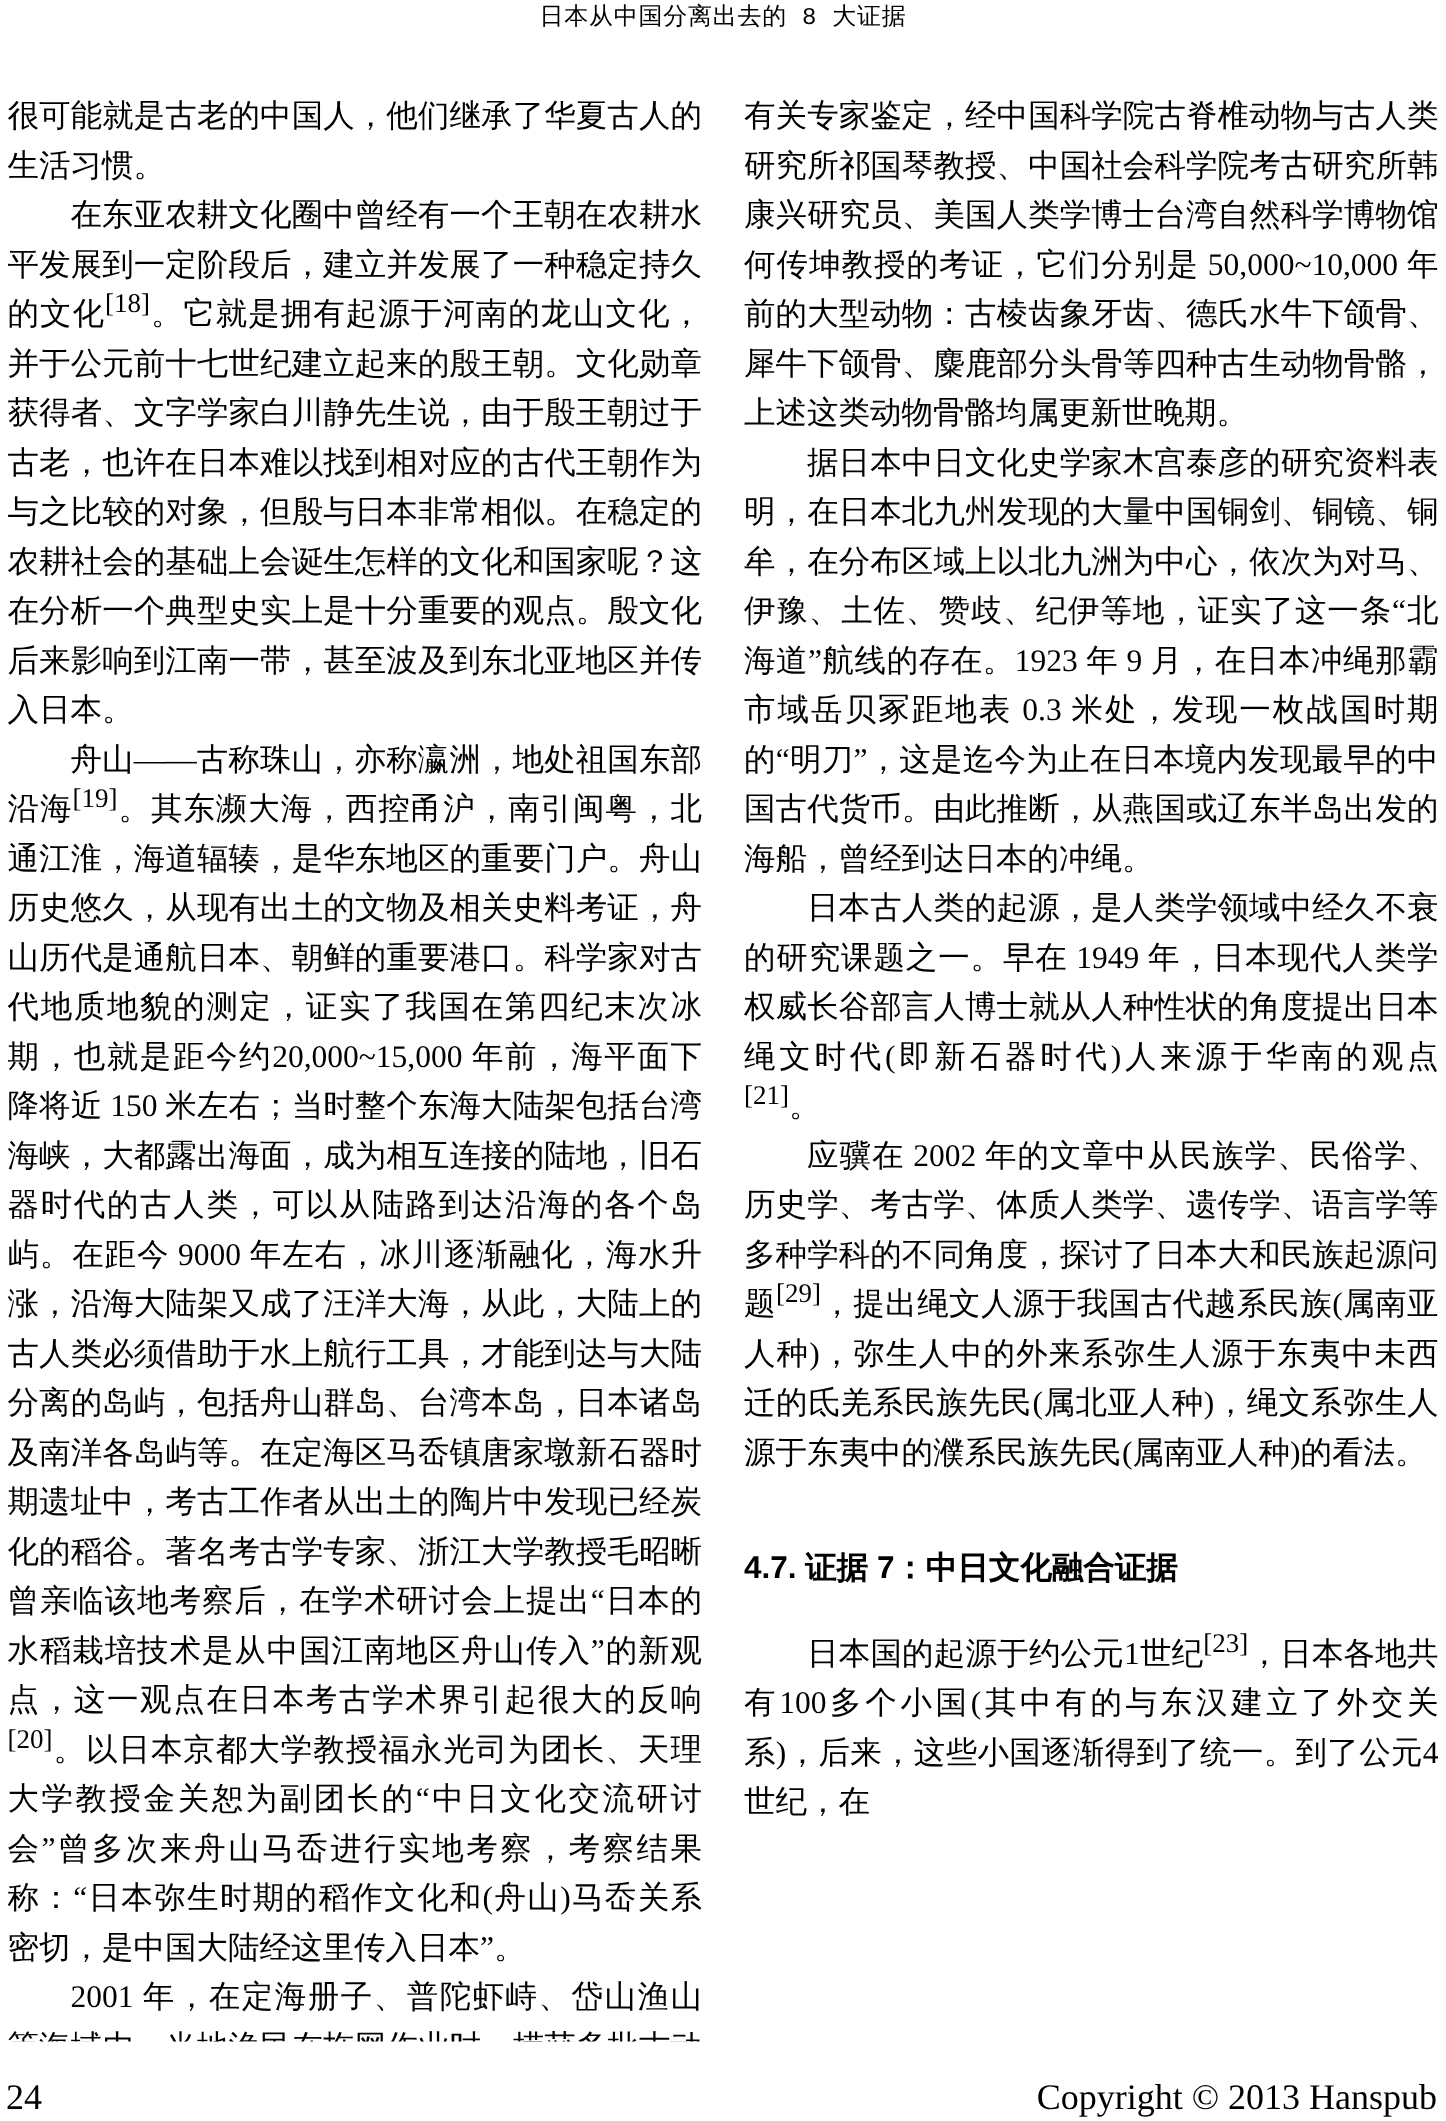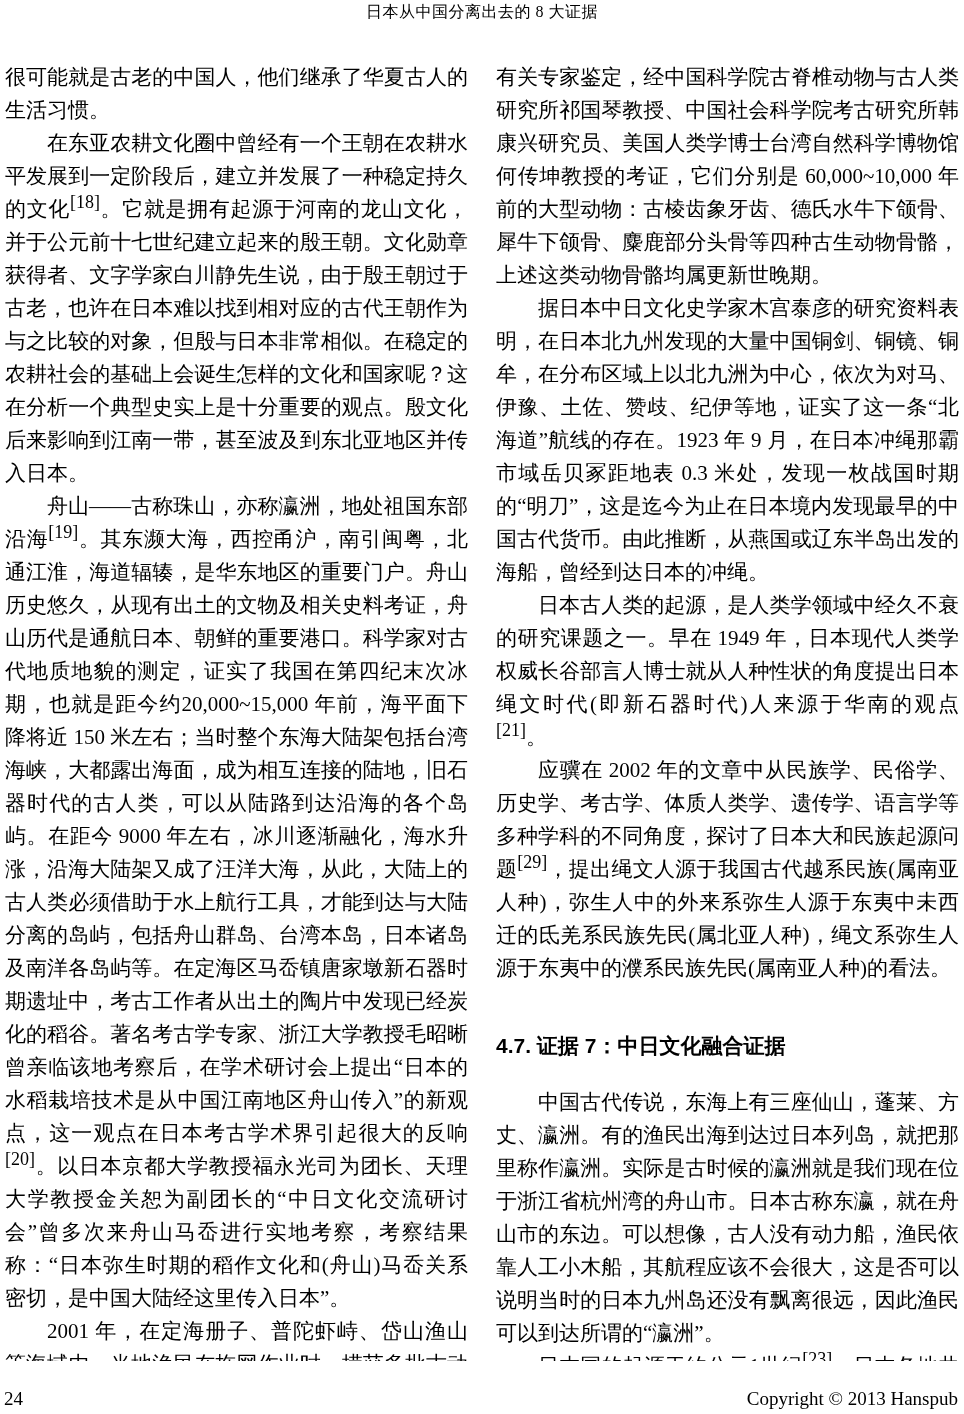--- a/index.html
+++ b/index.html
@@ -14,20 +14,21 @@
   }
   .running-header {
     position: absolute;
     top: 2px;
     left: 0;
     width: 100%;
     text-align: center;
     font-size: 16px;
     line-height: 20px;
     letter-spacing: 0.5px;
+    font-family: Liberation Mono, monospace;
   }
   .columns {
     position: absolute;
     top: 61px;
     left: 5px;
     display: flex;
     gap: 28px;
   }
   .col {
     width: 463px;
@@ -54,45 +55,44 @@
     padding: 0;
   }
   .footer {
     position: absolute;
     left: 4px;
     right: 6px;
     bottom: 4px;
     display: flex;
     justify-content: space-between;
     align-items: flex-end;
-    font-size: 19px;
+    font-size: 24px;
     line-height: 22px;
   }
 </style>
 </head>
 <body>
 
 <div class="page">
 
   <div class="running-header">日本从中国分离出去的 8 大证据</div>
 
   <div class="columns">
     <div class="col" id="col-left">
         <p class="para"><span>很可能就是古老的中国人，他们继承了华夏古人的生活习惯。</span></p>
         <p class="para indent"><span>在东亚农耕文化圈中曾经有一个王朝在农耕水平发展到一定阶段后，建立并发展了一种稳定持久的文化</span><sup class="ref">[18]</sup><span>。它就是拥有起源于河南的龙山文化，并于公元前十七世纪建立起来的殷王朝。文化勋章获得者、文字学家白川静先生说，由于殷王朝过于古老，也许在日本难以找到相对应的古代王朝作为与之比较的对象，但殷与日本非常相似。在稳定的农耕社会的基础上会诞生怎样的文化和国家呢？这在分析一个典型史实上是十分重要的观点。殷文化后来影响到江南一带，甚至波及到东北亚地区并传入日本。</span></p>
         <p class="para indent"><span>舟山——古称珠山，亦称瀛洲，地处祖国东部沿海</span><sup class="ref">[19]</sup><span>。其东濒大海，西控甬沪，南引闽粤，北通江淮，海道辐辏，是华东地区的重要门户。舟山历史悠久，从现有出土的文物及相关史料考证，舟山历代是通航日本、朝鲜的重要港口。科学家对古代地质地貌的测定，证实了我国在第四纪末次冰期，也就是距今约20,000~15,000 年前，海平面下降将近 150 米左右；当时整个东海大陆架包括台湾海峡，大都露出海面，成为相互连接的陆地，旧石器时代的古人类，可以从陆路到达沿海的各个岛屿。在距今 9000 年左右，冰川逐渐融化，海水升涨，沿海大陆架又成了汪洋大海，从此，大陆上的古人类必须借助于水上航行工具，才能到达与大陆分离的岛屿，包括舟山群岛、台湾本岛，日本诸岛及南洋各岛屿等。在定海区马岙镇唐家墩新石器时期遗址中，考古工作者从出土的陶片中发现已经炭化的稻谷。著名考古学专家、浙江大学教授毛昭晰曾亲临该地考察后，在学术研讨会上提出“日本的水稻栽培技术是从中国江南地区舟山传入”的新观点，这一观点在日本考古学术界引起很大的反响</span><sup class="ref">[20]</sup><span>。以日本京都大学教授福永光司为团长、天理大学教授金关恕为副团长的“中日文化交流研讨会”曾多次来舟山马岙进行实地考察，考察结果称：“日本弥生时期的稻作文化和(舟山)马岙关系密切，是中国大陆经这里传入日本”。</span></p>
         <p class="para indent"><span>2001 年，在定海册子、普陀虾峙、岱山渔山等海域内，当地渔民在拖网作业时，捞获多批古动物骨骼(最深一次在海深 96 米处获得，总数约 130 余件)。舟山市博物馆于 2002 年 9 月将这批古动物骨骼送北京</span></p>
       </div>
     <div class="col" id="col-right">
-        <p class="para"><span>有关专家鉴定，经中国科学院古脊椎动物与古人类研究所祁国琴教授、中国社会科学院考古研究所韩康兴研究员、美国人类学博士台湾自然科学博物馆何传坤教授的考证，它们分别是 60,000~10,000 年前的大型动物：古棱齿象牙齿、德氏水牛下颌骨、犀牛下颌骨、麋鹿部分头骨等四种古生动物骨骼，上述这类动物骨骼均属更新世晚期。</span></p>
+        <p class="para"><span>有关专家鉴定，经中国科学院古脊椎动物与古人类研究所祁国琴教授、中国社会科学院考古研究所韩康兴研究员、美国人类学博士台湾自然科学博物馆何传坤教授的考证，它们分别是 50,000~10,000 年前的大型动物：古棱齿象牙齿、德氏水牛下颌骨、犀牛下颌骨、麋鹿部分头骨等四种古生动物骨骼，上述这类动物骨骼均属更新世晚期。</span></p>
         <p class="para indent"><span>据日本中日文化史学家木宫泰彦的研究资料表明，在日本北九州发现的大量中国铜剑、铜镜、铜牟，在分布区域上以北九洲为中心，依次为对马、伊豫、土佐、赞歧、纪伊等地，证实了这一条“北海道”航线的存在。1923 年 9 月，在日本冲绳那霸市域岳贝冢距地表 0.3 米处，发现一枚战国时期的“明刀”，这是迄今为止在日本境内发现最早的中国古代货币。由此推断，从燕国或辽东半岛出发的海船，曾经到达日本的冲绳。</span></p>
         <p class="para indent"><span>日本古人类的起源，是人类学领域中经久不衰的研究课题之一。早在 1949 年，日本现代人类学权威长谷部言人博士就从人种性状的角度提出日本绳文时代(即新石器时代)人来源于华南的观点</span><sup class="ref">[21]</sup><span>。</span></p>
         <p class="para indent"><span>应骥在 2002 年的文章中从民族学、民俗学、历史学、考古学、体质人类学、遗传学、语言学等多种学科的不同角度，探讨了日本大和民族起源问题</span><sup class="ref">[29]</sup><span>，提出绳文人源于我国古代越系民族(属南亚人种)，弥生人中的外来系弥生人源于东夷中未西迁的氐羌系民族先民(属北亚人种)，绳文系弥生人源于东夷中的濮系民族先民(属南亚人种)的看法。</span></p>
         <h2 class="section-heading">4.7. 证据 7：中日文化融合证据</h2>
-        <p class="para indent"><span>中国古代传说，东海上有三座仙山，蓬莱、方丈、瀛洲。有的渔民出海到达过日本列岛，就把那里称作瀛洲。实际是古时候的瀛洲就是我们现在位于浙江省杭州湾的舟山市。日本古称东瀛，就在舟山市的东边。可以想像，古人没有动力船，渔民依靠人工小木船，其航程应该不会很大，这是否可以说明当时的日本九州岛还没有飘离很远，因此渔民可以到达所谓的“瀛洲”。</span></p>
         <p class="para indent"><span>日本国的起源于约公元1世纪</span><sup class="ref">[23]</sup><span>，日本各地共有100多个小国(其中有的与东汉建立了外交关系)，后来，这些小国逐渐得到了统一。到了公元4世纪，在</span></p>
       </div>
   </div>
 
   <div class="footer">
     <span>24</span>
     <span>Copyright © 2013 Hanspub</span>
   </div>
 
 </div>

